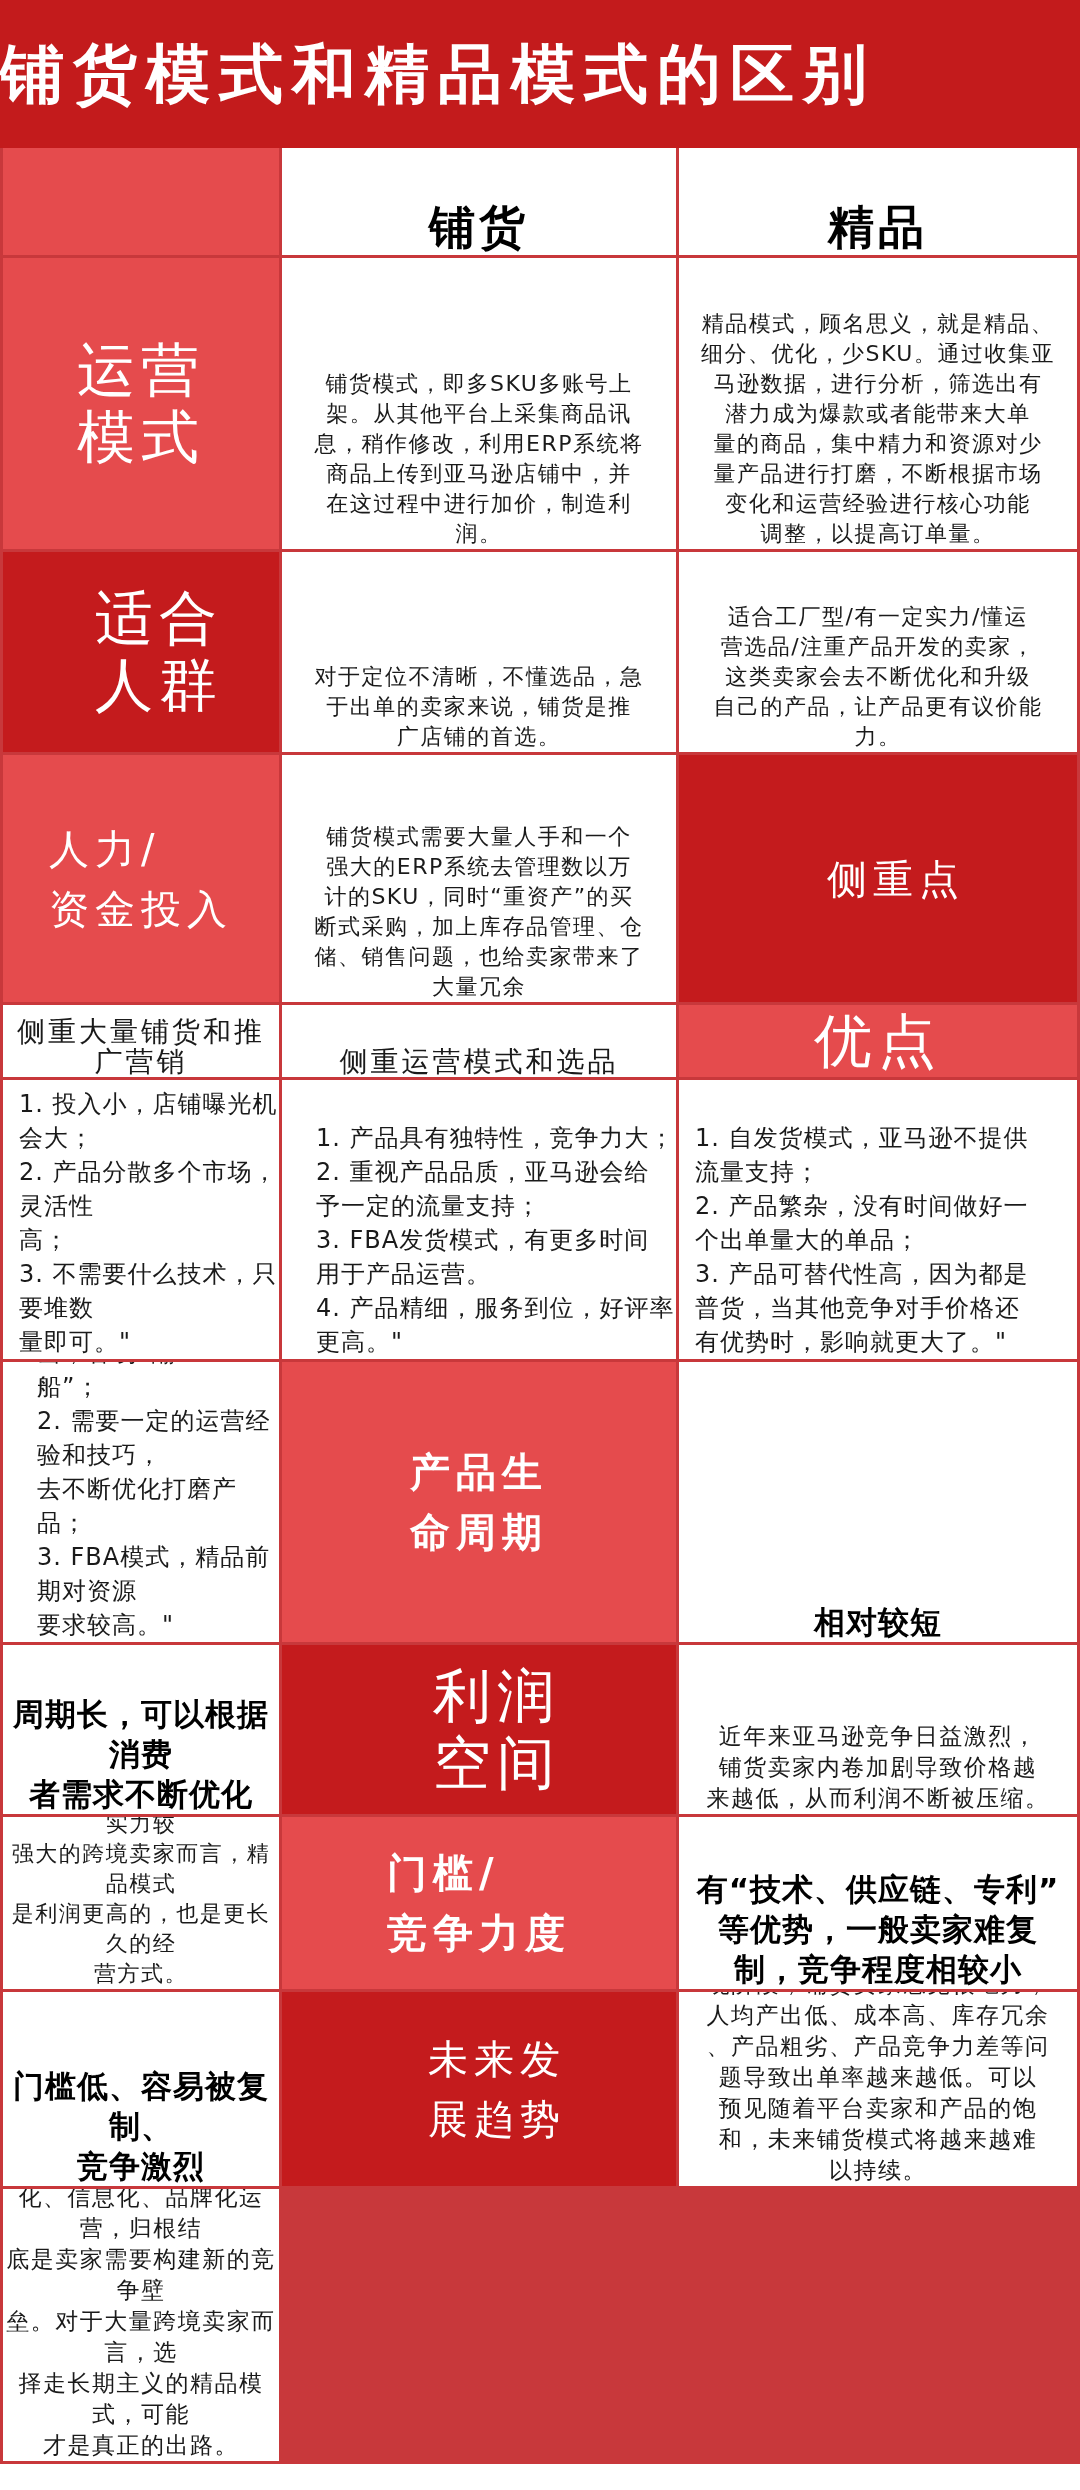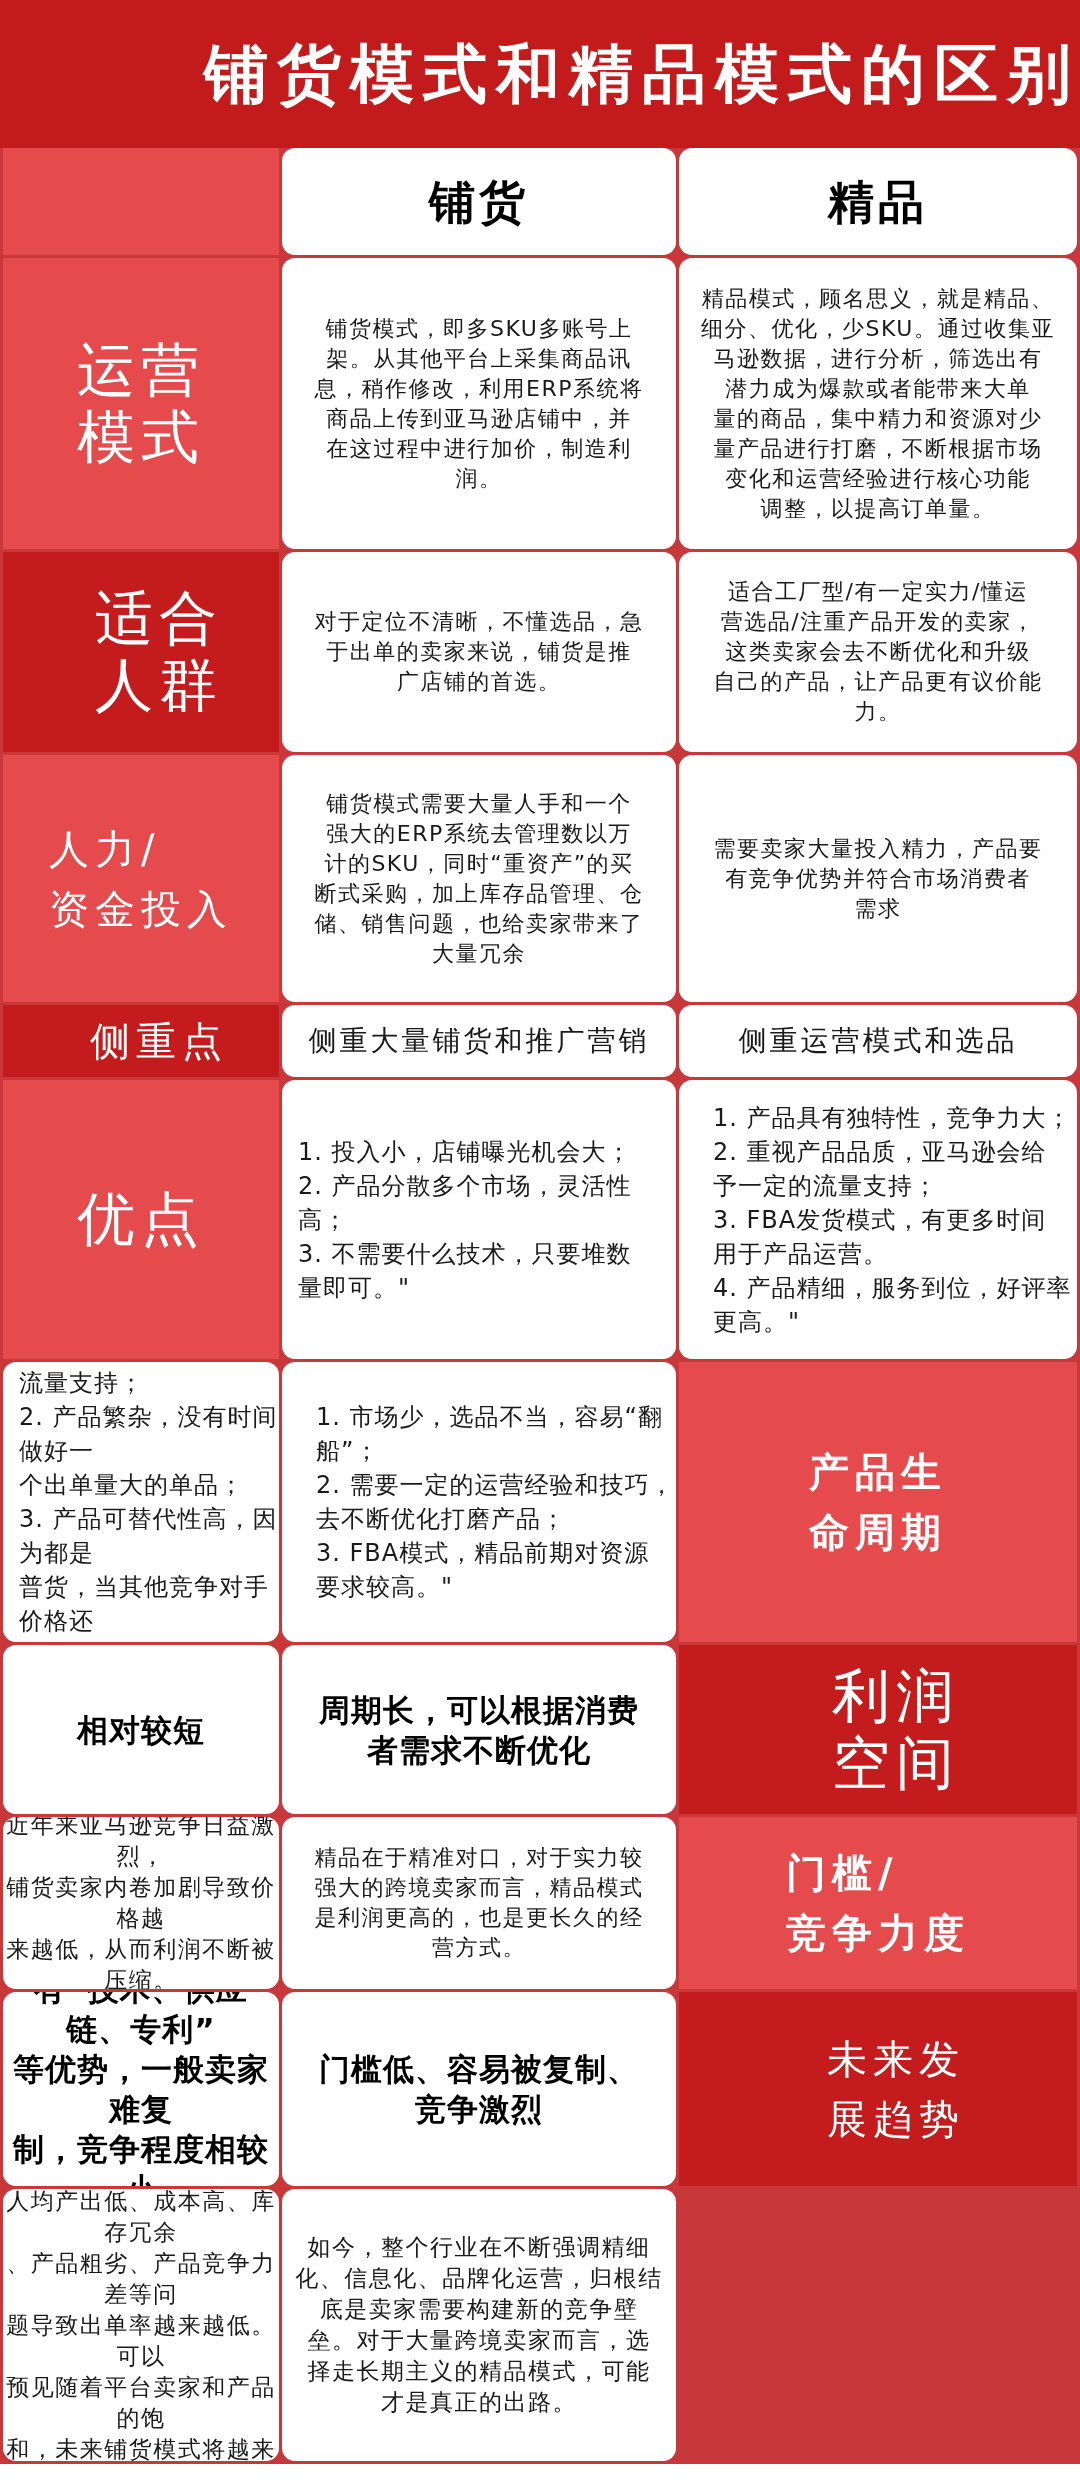--- a/index.html
+++ b/index.html
@@ -11,21 +11,21 @@
     --text:#1a1a1a;
     --title-text:#ffffff;
   }
   html,body{margin:0;padding:0;}
   body{
     width:1080px;height:2490px;overflow:hidden;background:#ffffff;
     font-family:"DejaVu Sans","Liberation Sans",sans-serif;
   }
   .title-bar{
     height:148px;background:var(--title-bar);
-    display:flex;align-items:center;justify-content:flex-end;
+    display:flex;align-items:center;justify-content:flex-start;
   }
   .title{
     color:var(--title-text);font-size:64px;font-weight:bold;letter-spacing:9px;
     white-space:nowrap;
   }
   .grid{
     width:1080px;box-sizing:border-box;
     display:grid;
     grid-template-columns:276px 394px 398px;
     grid-template-rows:107px 291px 200px 247px 72px 279px 280px 169px 172px 194px 272px;
@@ -37,22 +37,22 @@
     display:flex;align-items:center;justify-content:center;color:#ffffff;overflow:hidden;
   }
   .lbl.light{background:var(--label-light);}
   .lbl.dark{background:var(--label-dark);padding-left:36px;}
   .lbl .lt{display:inline-block;white-space:pre-line;text-align:left;}
   .lbl.big .lt{font-size:58px;line-height:67px;letter-spacing:6px;}
   .lbl.small .lt{font-size:40px;line-height:60px;letter-spacing:6px;}
   .lbl .lt.bold{font-weight:bold;}
 
   .cell{
-    background:var(--cell-bg);display:flex;align-items:center;justify-content:center;
-    color:var(--text);overflow:hidden;box-sizing:border-box;border-radius:13px;
+    background:var(--cell-bg);display:flex;align-items:flex-end;justify-content:center;
+    color:var(--text);overflow:hidden;box-sizing:border-box;
   }
   .cell .txt{white-space:pre-line;text-align:center;font-size:22px;line-height:30px;letter-spacing:1.5px;}
   .cell .txt.wide{font-size:23px;line-height:31px;letter-spacing:1.5px;}
   .cell .txt.focus{font-size:28px;line-height:30px;letter-spacing:3px;}
   .cell.list{justify-content:flex-start;}
   .cell.list .txt{text-align:left;font-size:24px;line-height:34px;letter-spacing:1px;}
   .cell.col-a.list{padding-left:16px;}
   .cell.col-b.list{padding-left:34px;}
   .cell .txt.strong{font-size:31px;line-height:40px;font-weight:bold;color:#000;letter-spacing:1px;}
   .cell.hdr .txt{font-size:46px;font-weight:bold;letter-spacing:4px;color:#000;line-height:56px;}
@@ -121,25 +121,20 @@
 资金投入</span>
   </div>
   <div class="cell col-a">
     <span class="txt">铺货模式需要大量人手和一个
 强大的ERP系统去管理数以万
 计的SKU，同时“重资产”的买
 断式采购，加上库存品管理、仓
 储、销售问题，也给卖家带来了
 大量冗余</span>
   </div>
-  <div class="cell col-b">
-    <span class="txt">需要卖家大量投入精力，产品要
-有竞争优势并符合市场消费者
-需求</span>
-  </div>
 
   <div class="lbl dark small">
     <span class="lt">侧重点</span>
   </div>
   <div class="cell col-a">
     <span class="txt focus">侧重大量铺货和推广营销</span>
   </div>
   <div class="cell col-b">
     <span class="txt focus">侧重运营模式和选品</span>
   </div>

